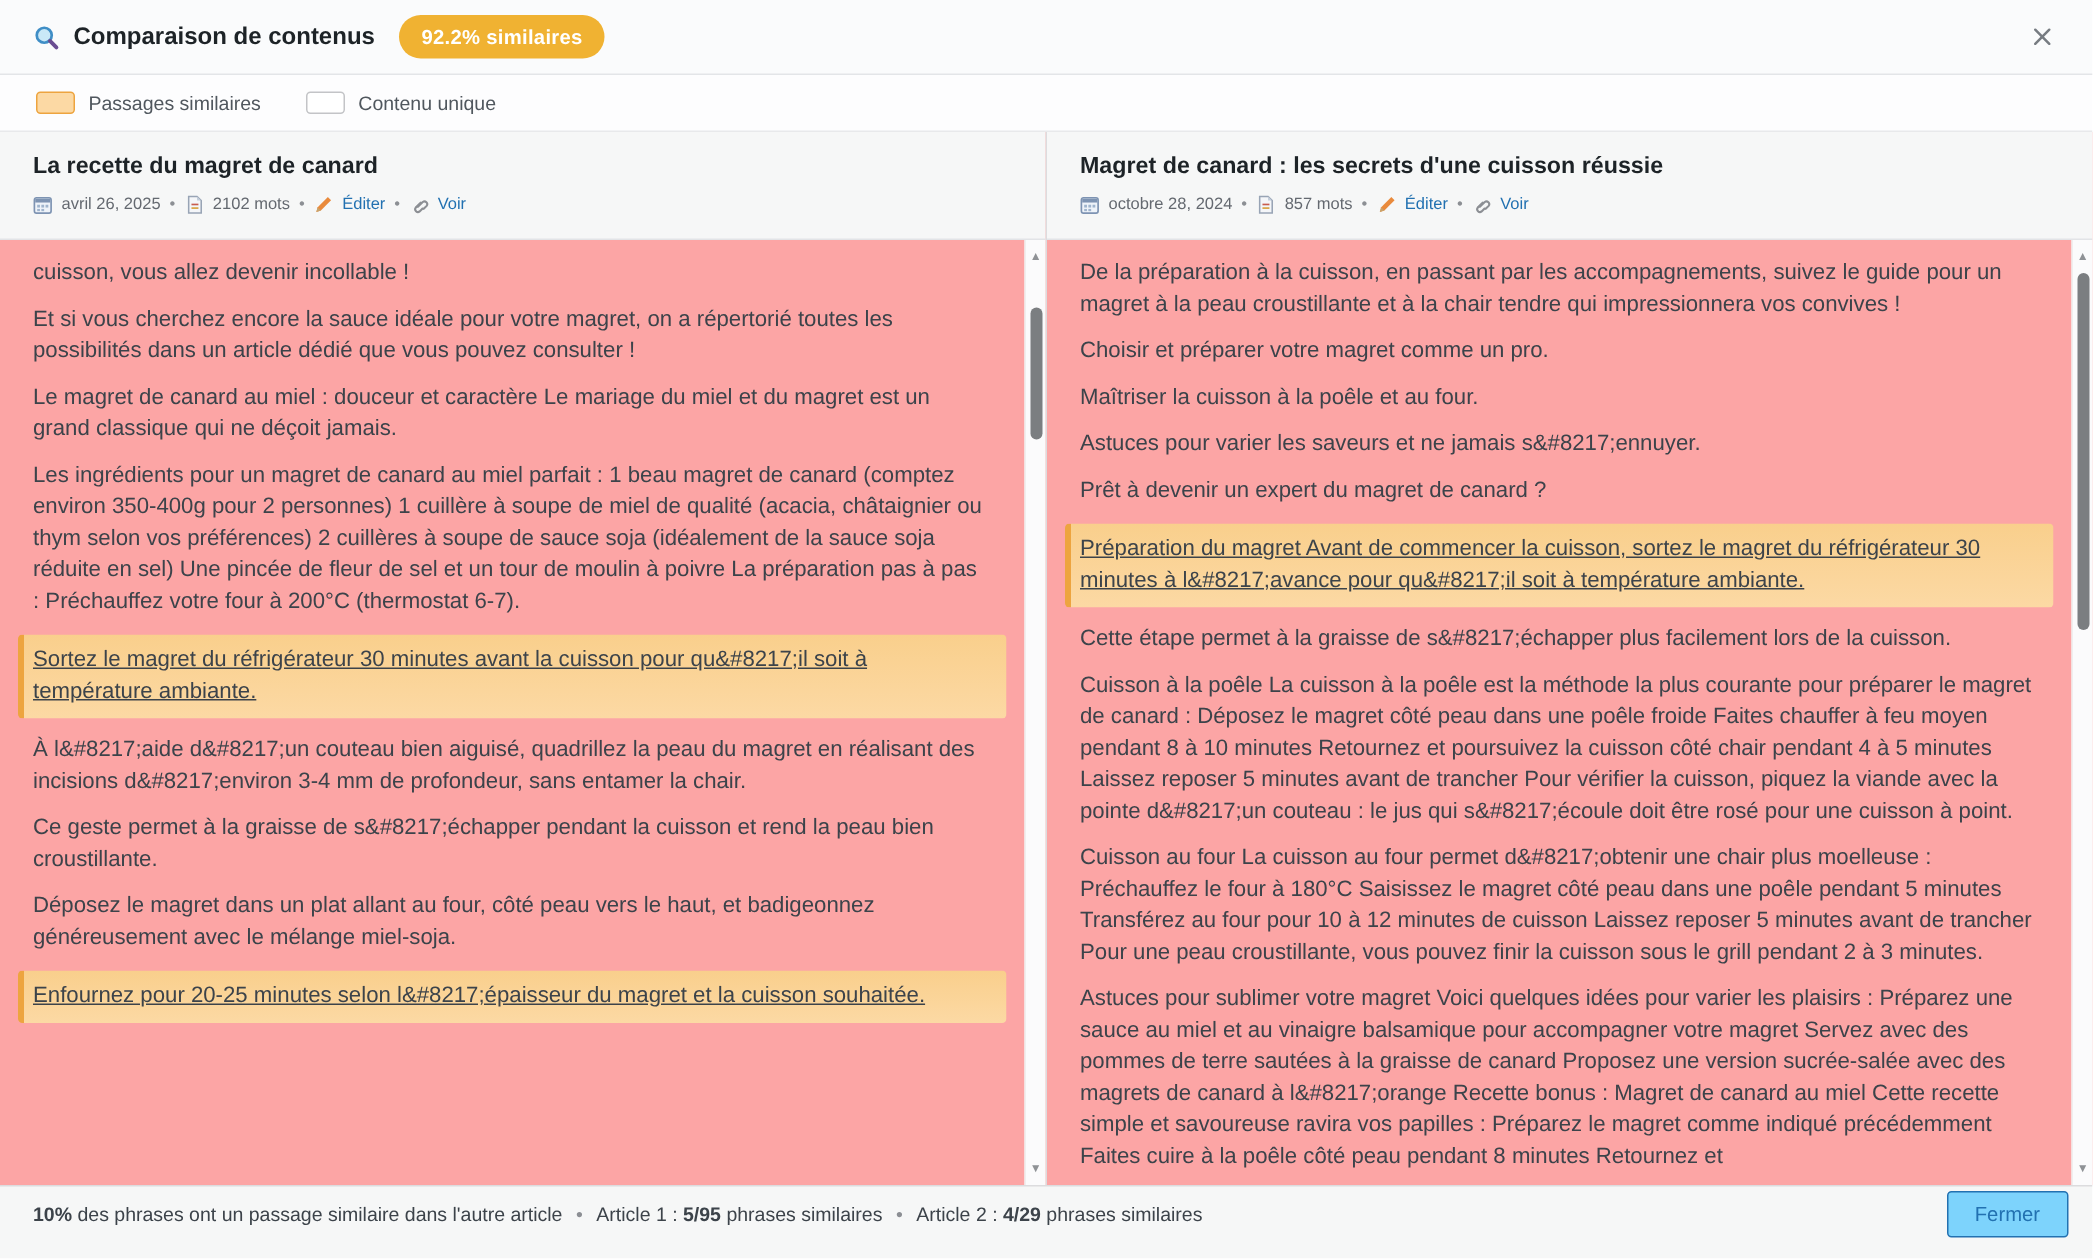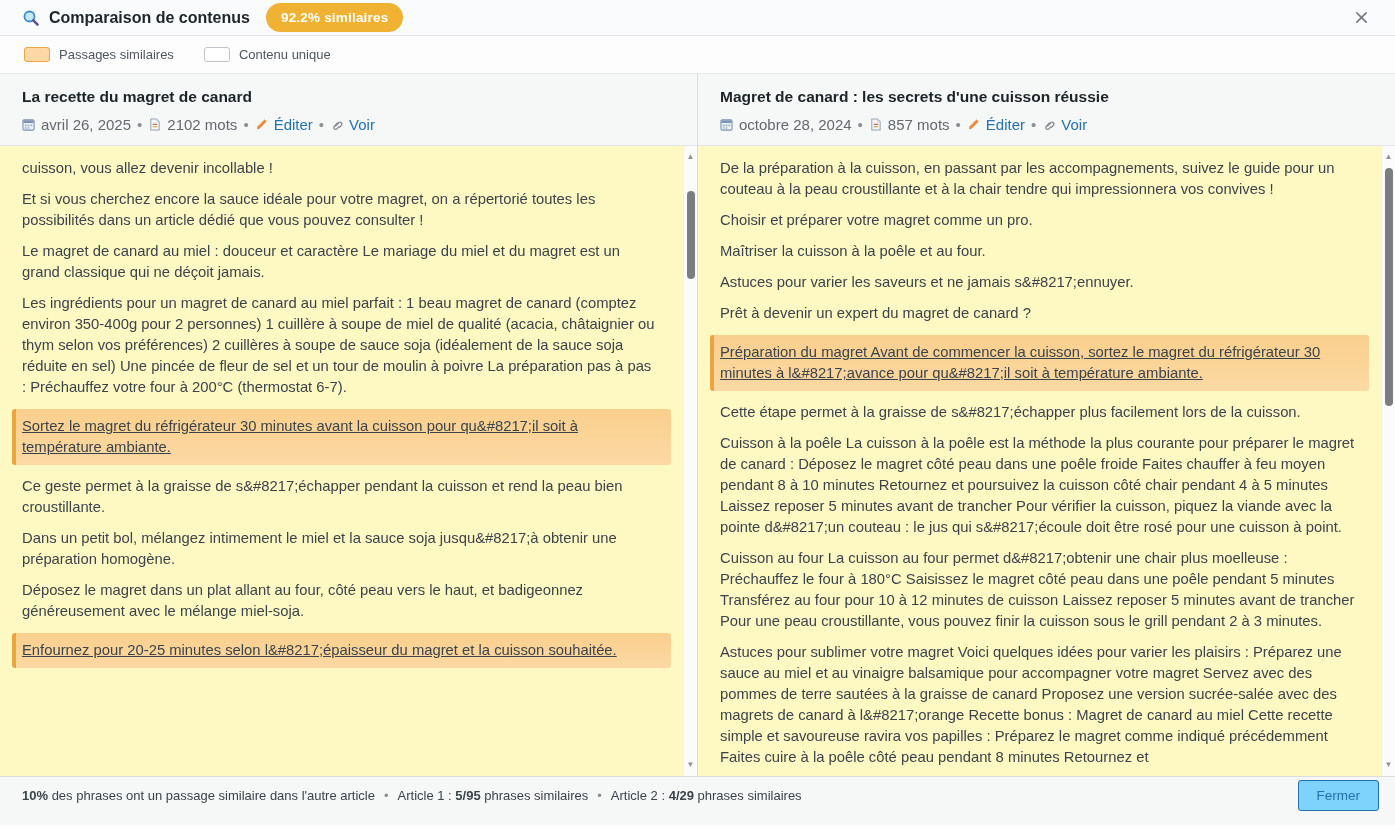--- a/index.html
+++ b/index.html
@@ -6,21 +6,21 @@
   html, body { width: 1395px; height: 839px; overflow: hidden; }
   body {
     font-family: "Liberation Sans", "DejaVu Sans", sans-serif;
     background: #ffffff;
     color: #3c434a;
     position: relative;
   }
 
   
   .modal-header {
-    height: 36px;
+    height: 50px;
     display: flex;
     align-items: center;
     padding: 0 22px;
     background: #fafbfc;
     border-bottom: 1px solid #e3e5e8;
   }
   .modal-header .hdr-icon { width: 18px; height: 18px; margin-right: 9px; flex: 0 0 auto; }
   .modal-title { font-size: 16px; font-weight: 700; color: #1d2327; }
   .similarity-badge {
     margin-left: 16px;
@@ -51,32 +51,32 @@
     background: #fdfdfe;
     border-bottom: 1px solid #e8e9eb;
   }
   .legend-item { display: flex; align-items: flex-end; gap: 9px; font-size: 13px; color: #50575e; }
   .swatch { width: 26px; height: 15px; border-radius: 3px; }
   .swatch.similar { background: var(--highlight-bg, #fad397); border: 1px solid var(--highlight-border, #e9ae52); }
   .swatch.unique { background: #fff; border: 1px solid #c3c4c7; }
 
   
   .columns { display: flex; height: 702px; }
-  .column { position: relative; background: #fef9c3; }
+  .column { position: relative; background: #fca5a5; }
   .column.left  { width: 698px; border-right: 1px solid #dcdcde; }
   .column.right { width: 697px; }
 
   .col-header {
     height: 72px;
     background: #f6f7f7;
     border-bottom: 1px solid #e2e4e7;
     padding: 14px 20px 0 22px;
   }
   .col-title { font-size: 15.5px; font-weight: 700; color: #1d2327; margin-bottom: 10px; }
-  .col-meta { font-size: 15px; color: #646970; display: flex; align-items: center; gap: 6px; }
+  .col-meta { font-size: 11px; color: #646970; display: flex; gap: 6px; }
   .col-meta svg { width: 13px; height: 13px; flex: 0 0 auto; }
   .meta-link { color: #2271b1; cursor: pointer; }
   .bullet { color: #8c8f94; }
 
   .col-body {
     position: relative;
     height: 630px;
     overflow: hidden;
     padding: 2px 38px 0 22px;
   }
@@ -219,22 +219,22 @@
         </svg>
         <span class="meta-link">Voir</span>
       </div>
     </div>
     <div class="col-body">
         <p class="para">cuisson, vous allez devenir incollable !</p>
         <p class="para">Et si vous cherchez encore la sauce idéale pour votre magret, on a répertorié toutes les possibilités dans un article dédié que vous pouvez consulter !</p>
         <p class="para">Le magret de canard au miel : douceur et caractère Le mariage du miel et du magret est un grand classique qui ne déçoit jamais.</p>
         <p class="para">Les ingrédients pour un magret de canard au miel parfait : 1 beau magret de canard (comptez environ 350-400g pour 2 personnes) 1 cuillère à soupe de miel de qualité (acacia, châtaignier ou thym selon vos préférences) 2 cuillères à soupe de sauce soja (idéalement de la sauce soja réduite en sel) Une pincée de fleur de sel et un tour de moulin à poivre La préparation pas à pas : Préchauffez votre four à 200°C (thermostat 6-7).</p>
         <p class="para hl">Sortez le magret du réfrigérateur 30 minutes avant la cuisson pour qu&amp;#8217;il soit à température ambiante.</p>
+        <p class="para">À l&amp;#8217;aide d&amp;#8217;un couteau bien aiguisé, quadrillez la peau du magret en réalisant des incisions d&amp;#8217;environ 3-4 mm de profondeur, sans entamer la chair.</p>
         <p class="para">Ce geste permet à la graisse de s&amp;#8217;échapper pendant la cuisson et rend la peau bien croustillante.</p>
-        <p class="para">Dans un petit bol, mélangez intimement le miel et la sauce soja jusqu&amp;#8217;à obtenir une préparation homogène.</p>
         <p class="para">Déposez le magret dans un plat allant au four, côté peau vers le haut, et badigeonnez généreusement avec le mélange miel-soja.</p>
         <p class="para hl">Enfournez pour 20-25 minutes selon l&amp;#8217;épaisseur du magret et la cuisson souhaitée.</p>
       </div>
     <div class="scrollbar" style="top:72px;">
       <div class="sb-arrow sb-up">▲</div>
       <div class="sb-thumb"></div>
       <div class="sb-arrow sb-down">▼</div>
     </div>
   </div>
 
@@ -272,21 +272,21 @@
         <svg viewBox="0 0 14 14">
           <g fill="none" stroke="#8c8f94" stroke-width="1.5" stroke-linecap="round">
             <path d="M6 8.5L9.5 5a2 2 0 0 1 2.8 2.8L10.2 9.9"></path>
             <path d="M8 5.5L4.5 9a2 2 0 0 0 2.8 2.8L9.4 9.7"></path>
           </g>
         </svg>
         <span class="meta-link">Voir</span>
       </div>
     </div>
     <div class="col-body">
-        <p class="para">De la préparation à la cuisson, en passant par les accompagnements, suivez le guide pour un couteau à la peau croustillante et à la chair tendre qui impressionnera vos convives !</p>
+        <p class="para">De la préparation à la cuisson, en passant par les accompagnements, suivez le guide pour un magret à la peau croustillante et à la chair tendre qui impressionnera vos convives !</p>
         <p class="para">Choisir et préparer votre magret comme un pro.</p>
         <p class="para">Maîtriser la cuisson à la poêle et au four.</p>
         <p class="para">Astuces pour varier les saveurs et ne jamais s&amp;#8217;ennuyer.</p>
         <p class="para">Prêt à devenir un expert du magret de canard ?</p>
         <p class="para hl">Préparation du magret Avant de commencer la cuisson, sortez le magret du réfrigérateur 30 minutes à l&amp;#8217;avance pour qu&amp;#8217;il soit à température ambiante.</p>
         <p class="para">Cette étape permet à la graisse de s&amp;#8217;échapper plus facilement lors de la cuisson.</p>
         <p class="para">Cuisson à la poêle La cuisson à la poêle est la méthode la plus courante pour préparer le magret de canard : Déposez le magret côté peau dans une poêle froide Faites chauffer à feu moyen pendant 8 à 10 minutes Retournez et poursuivez la cuisson côté chair pendant 4 à 5 minutes Laissez reposer 5 minutes avant de trancher Pour vérifier la cuisson, piquez la viande avec la pointe d&amp;#8217;un couteau : le jus qui s&amp;#8217;écoule doit être rosé pour une cuisson à point.</p>
         <p class="para">Cuisson au four La cuisson au four permet d&amp;#8217;obtenir une chair plus moelleuse : Préchauffez le four à 180°C Saisissez le magret côté peau dans une poêle pendant 5 minutes Transférez au four pour 10 à 12 minutes de cuisson Laissez reposer 5 minutes avant de trancher Pour une peau croustillante, vous pouvez finir la cuisson sous le grill pendant 2 à 3 minutes.</p>
         <p class="para">Astuces pour sublimer votre magret Voici quelques idées pour varier les plaisirs : Préparez une sauce au miel et au vinaigre balsamique pour accompagner votre magret Servez avec des pommes de terre sautées à la graisse de canard Proposez une version sucrée-salée avec des magrets de canard à l&amp;#8217;orange Recette bonus : Magret de canard au miel Cette recette simple et savoureuse ravira vos papilles : Préparez le magret comme indiqué précédemment Faites cuire à la poêle côté peau pendant 8 minutes Retournez et</p>
       </div>

